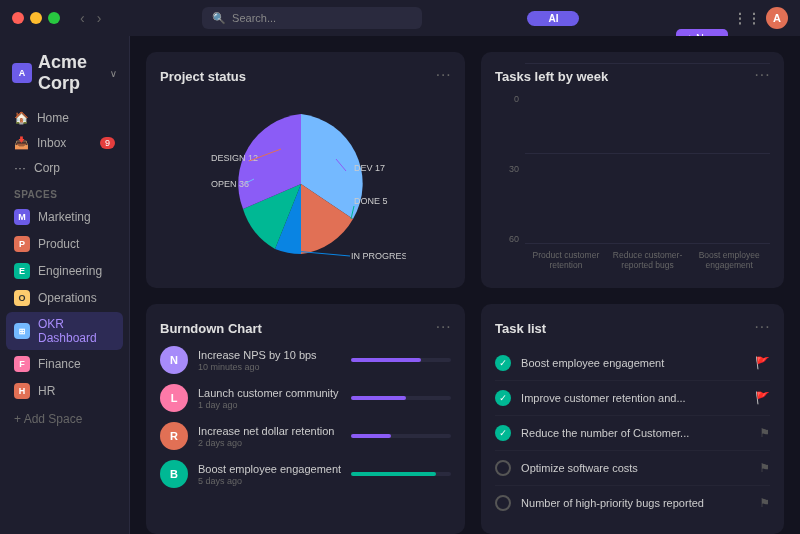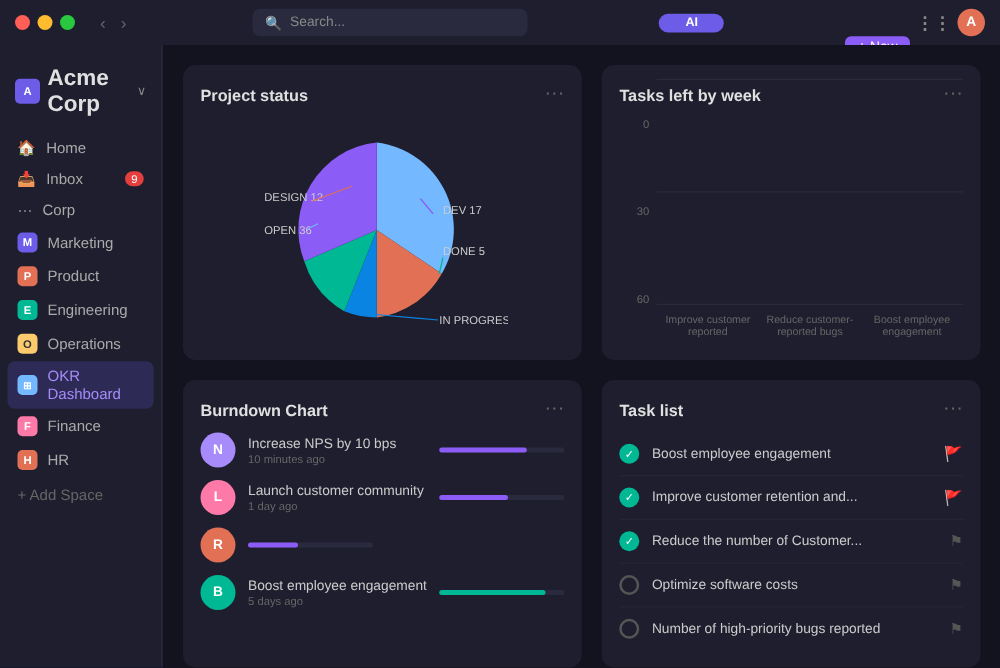--- a/index.html
+++ b/index.html
@@ -400,20 +400,21 @@
         <span class="sidebar-item-icon">📥</span>
         <span>Inbox</span>
         <span class="badge">9</span>
       </div>
       <div class="sidebar-item">
         <span class="sidebar-item-icon">···</span>
         <span>Corp</span>
       </div>
     </div>
 
+    <div class="spaces-label">Spaces</div>
 
     <div class="sidebar-nav">
       <div class="sidebar-item">
         <div class="space-dot dot-m">M</div>
         <span>Marketing</span>
       </div>
       <div class="sidebar-item">
         <div class="space-dot dot-p">P</div>
         <span>Product</span>
       </div>
@@ -504,21 +505,21 @@
             <div class="bar bar-purple" style="height:calc((95/100)*(100% - 0px));"></div>
             <div class="bar bar-gray" style="height:calc((45/100)*(100% - 0px));"></div>
           </div>
 
           <div class="bar-group">
             <div class="bar bar-purple" style="height:calc((88/100)*(100% - 0px));"></div>
             <div class="bar bar-gray" style="height:calc((60/100)*(100% - 0px));"></div>
           </div>
 
           <div class="bar-x-labels">
-            <div class="bar-x-label">Improve customer reported</div>
+            <div class="bar-x-label">Product customer retention</div>
             <div class="bar-x-label">Reduce customer-reported bugs</div>
             <div class="bar-x-label">Boost employee engagement</div>
           </div>
         </div>
       </div>
     </div>
 
     <div class="card">
       <div class="card-header">
         <span class="card-title">Burndown Chart</span>
@@ -544,20 +545,24 @@
             <div class="burndown-time">1 day ago</div>
           </div>
           <div class="burndown-bar-wrap">
             <div class="burndown-bar-track">
               <div class="burndown-bar-fill" style="background:#8b5cf6;width:55%;"></div>
             </div>
           </div>
         </div>
         <div class="burndown-item">
           <div class="burndown-avatar" style="background:#e17055;">R</div>
+          <div class="burndown-info">
+            <div class="burndown-name">Increase net dollar retention</div>
+            <div class="burndown-time">2 days ago</div>
+          </div>
           <div class="burndown-bar-wrap">
             <div class="burndown-bar-track">
               <div class="burndown-bar-fill" style="background:#8b5cf6;width:40%;"></div>
             </div>
           </div>
         </div>
         <div class="burndown-item">
           <div class="burndown-avatar" style="background:#00b894;">B</div>
           <div class="burndown-info">
             <div class="burndown-name">Boost employee engagement</div>

